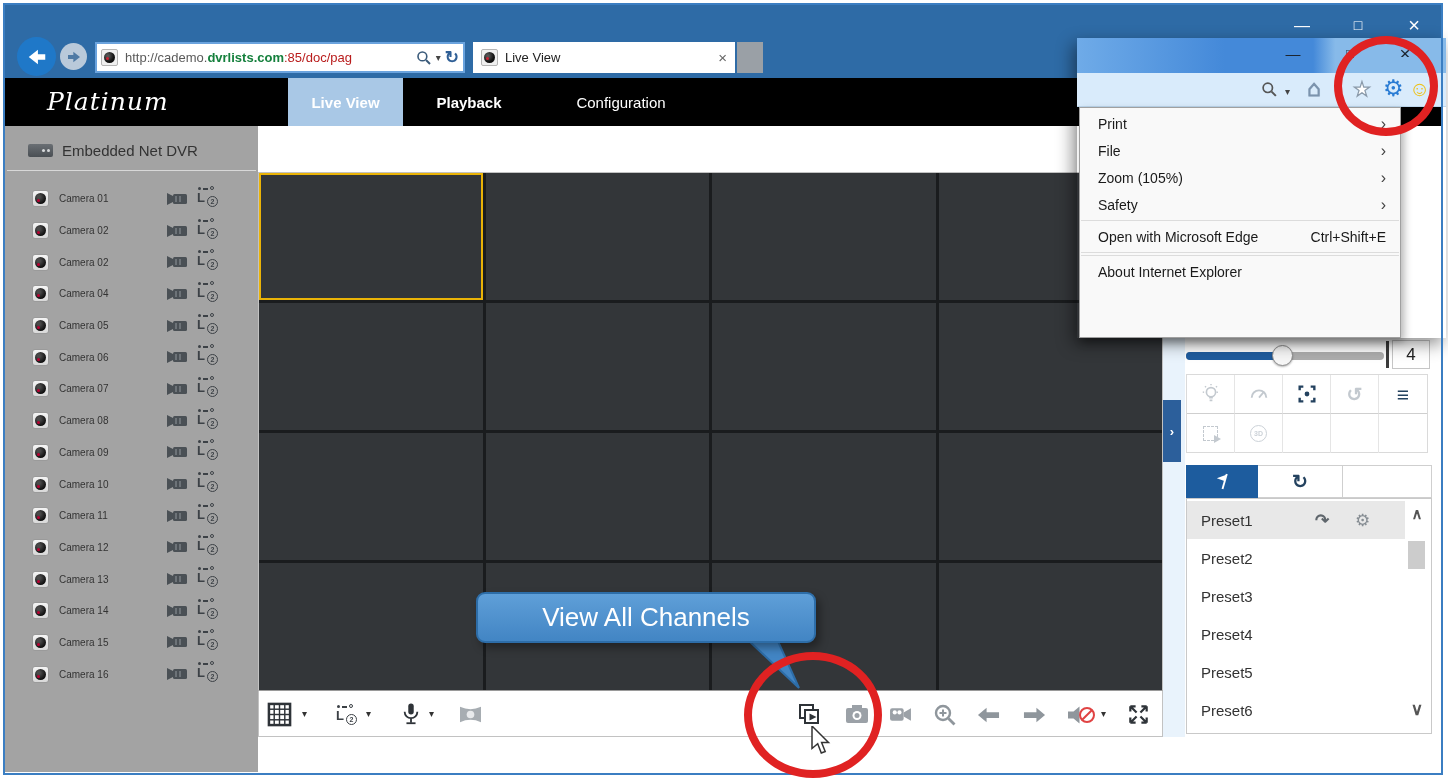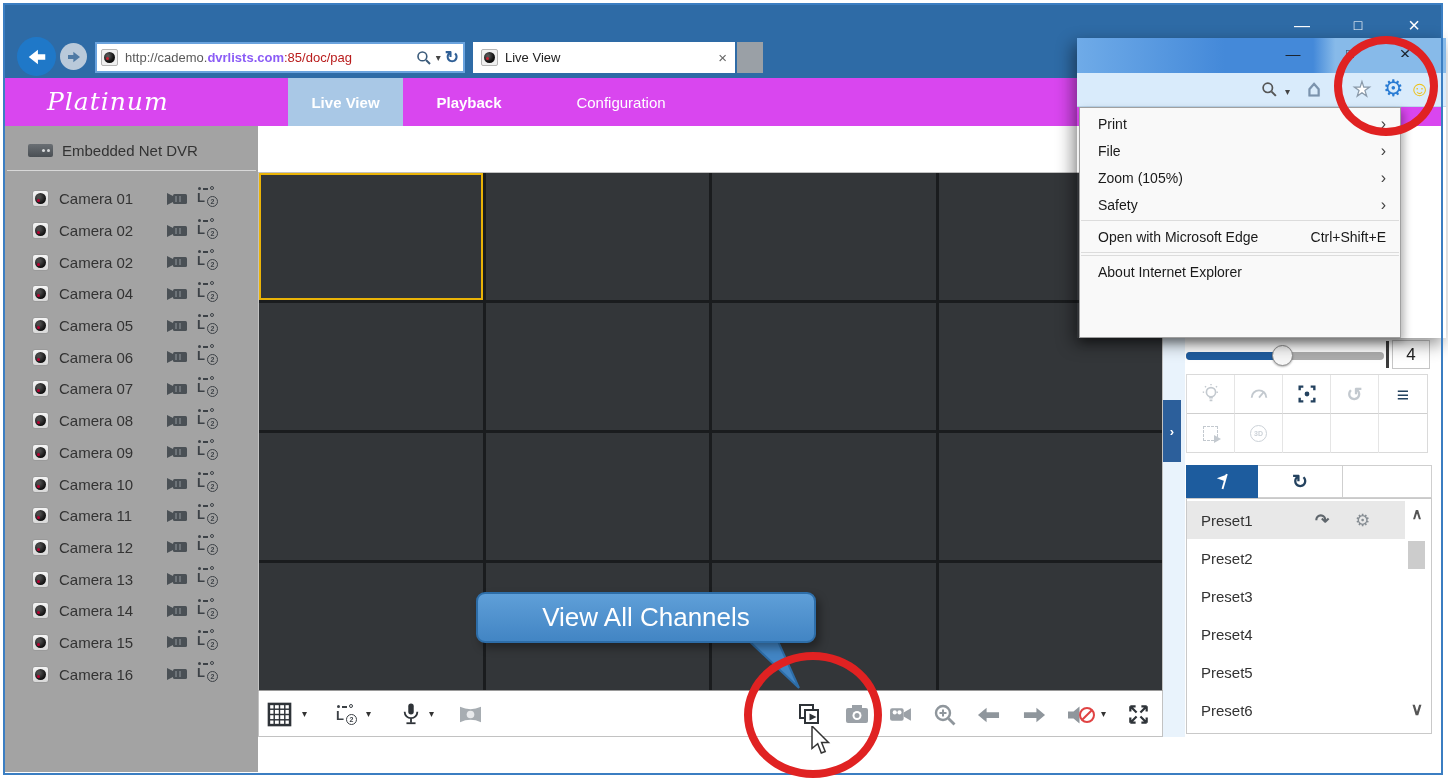--- a/index.html
+++ b/index.html
@@ -12,54 +12,54 @@
   
   #chrome{position:absolute;left:5px;top:5px;width:1438px;height:73px;background:#2e6ba6;z-index:1}
   .nav-btn{position:absolute;border-radius:50%;display:flex;align-items:center;justify-content:center}
   #btn-back{left:12px;top:32px;width:39px;height:39px;background:#1f78c8}
   #btn-fwd{left:55px;top:38px;width:27px;height:27px;background:#b9c9da}
   #addr-bar{position:absolute;left:90px;top:37px;width:370px;height:31px;background:#fff;border:2px solid #6aa3de;display:flex;align-items:center;padding:0 4px}
   .favicon{width:17px;height:17px;border:1px solid #b5b5b5;background:#f0f0f0;border-radius:2px;position:relative;flex:0 0 auto}
   .favicon::before{content:"";position:absolute;left:2px;top:2px;width:11px;height:11px;border-radius:50%;background:radial-gradient(circle at 35% 35%,#555 10%,#111 60%)}
   .favicon::after{content:"";position:absolute;left:4px;top:7px;width:3px;height:3px;border-radius:50%;background:#c23}
   #url-text{font-size:13px;color:#5a5a5a;margin-left:7px;white-space:nowrap;overflow:hidden;flex:1}
-  #url-text b{color:#8b5cf6}
+  #url-text b{color:#15803d}
   #url-text .dim{color:#b91c1c}
   .addr-ic{display:flex;align-items:center;gap:4px;flex:0 0 auto}
   .caret{font-size:10px;color:#444;line-height:1}
   .refresh{font-size:17px;font-weight:bold;color:#2f5f96;line-height:1}
   #browser-tab{position:absolute;left:468px;top:37px;width:262px;height:31px;background:#fff;display:flex;align-items:center;padding:0 8px;gap:7px}
   #browser-tab .ttl{font-size:13px;color:#222;flex:1}
   #browser-tab .tclose{font-size:15px;color:#666;line-height:1}
   #tab-stub{position:absolute;left:732px;top:37px;width:26px;height:31px;background:#9aa0a6}
   .winctl{position:absolute;top:10px;color:#fff;font-size:16px;width:30px;text-align:center}
   #wc-min{left:1282px;top:12px}
   #wc-max{left:1338px;top:12px;font-size:14px}
   #wc-close{left:1394px;top:9px;font-size:20px}
 
   
-  #navbar{position:absolute;left:5px;top:78px;width:1438px;height:48px;background:#d946ef;z-index:1}
+  #navbar{position:absolute;left:5px;top:78px;width:1438px;height:48px;background:#000000;z-index:1}
   #logo{position:absolute;left:42px;top:9px;font-family:"DejaVu Serif",serif;font-style:italic;font-size:25px;color:#fff;letter-spacing:1px}
   #nav-tabs{position:absolute;left:283px;top:0;height:48px;display:flex}
   .ntab{height:48px;display:flex;align-items:center;justify-content:center;color:#fff;font-size:15px}
   .ntab.active{background:#a9c8e6;font-weight:bold}
 
   
   #sidebar{position:absolute;left:5px;top:126px;width:253px;height:646px;background:#a3a3a3}
   #device-row{position:absolute;left:23px;top:16px;display:flex;align-items:center;gap:9px}
   .dvr-ic{width:25px;height:13px;border-radius:2px;background:linear-gradient(#6a6f74,#494e53);position:relative}
   .dvr-ic::after{content:"";position:absolute;right:3px;top:5px;width:3px;height:3px;border-radius:50%;background:#d6d9db;box-shadow:-5px 0 0 #d6d9db}
   #device-label{font-size:15px;color:#333}
   #side-sep{position:absolute;left:2px;top:44px;width:249px;height:1px;background:#d8d8d8}
   #camera-list{position:absolute;left:0;top:57px;width:253px}
   .cam-row{height:31.7px;display:flex;align-items:center;position:relative;padding-left:27px}
   .lens{width:17px;height:17px;border:1px solid #9a9a9a;border-radius:3px;background:linear-gradient(#f4f4f4,#d8d8d8);position:relative;flex:0 0 auto}
   .lens::before{content:"";position:absolute;left:2px;top:2px;width:11px;height:11px;border-radius:50%;background:radial-gradient(circle at 35% 35%,#4a4a4a 15%,#101010 70%)}
   .lens::after{content:"";position:absolute;left:4px;top:8px;width:3px;height:3px;border-radius:50%;background:#b03}
-  .cam-label{font-size:15px;color:#333;margin-left:10px}
+  .cam-label{font-size:10px;color:#333;margin-left:10px}
   .ic-cam{position:absolute;left:161px;top:50%;transform:translateY(-50%);width:22px;height:16px}
   .ic-stream{position:absolute;left:191px;top:50%;transform:translateY(-52%)}
 
   
   .stream-ic{position:relative;width:23px;height:21px;display:inline-block}
   .stream-ic .dt1{position:absolute;left:2px;top:1px;width:3px;height:3px;border-radius:50%;background:#3c4146}
   .stream-ic .dt2{position:absolute;left:7px;top:2px;width:5px;height:2px;background:#3c4146}
   .stream-ic .dt3{position:absolute;left:14px;top:0;width:4px;height:4px;border-radius:50%;border:1.5px solid #3c4146}
   .stream-ic .L{position:absolute;left:1px;top:5px;font-size:13px;font-weight:bold;color:#3c4146;line-height:1}
   .stream-ic .two{position:absolute;right:1px;bottom:0;width:11px;height:11px;border-radius:50%;border:1.5px solid #3c4146;font-size:7px;font-weight:bold;color:#3c4146;display:flex;align-items:center;justify-content:center}

